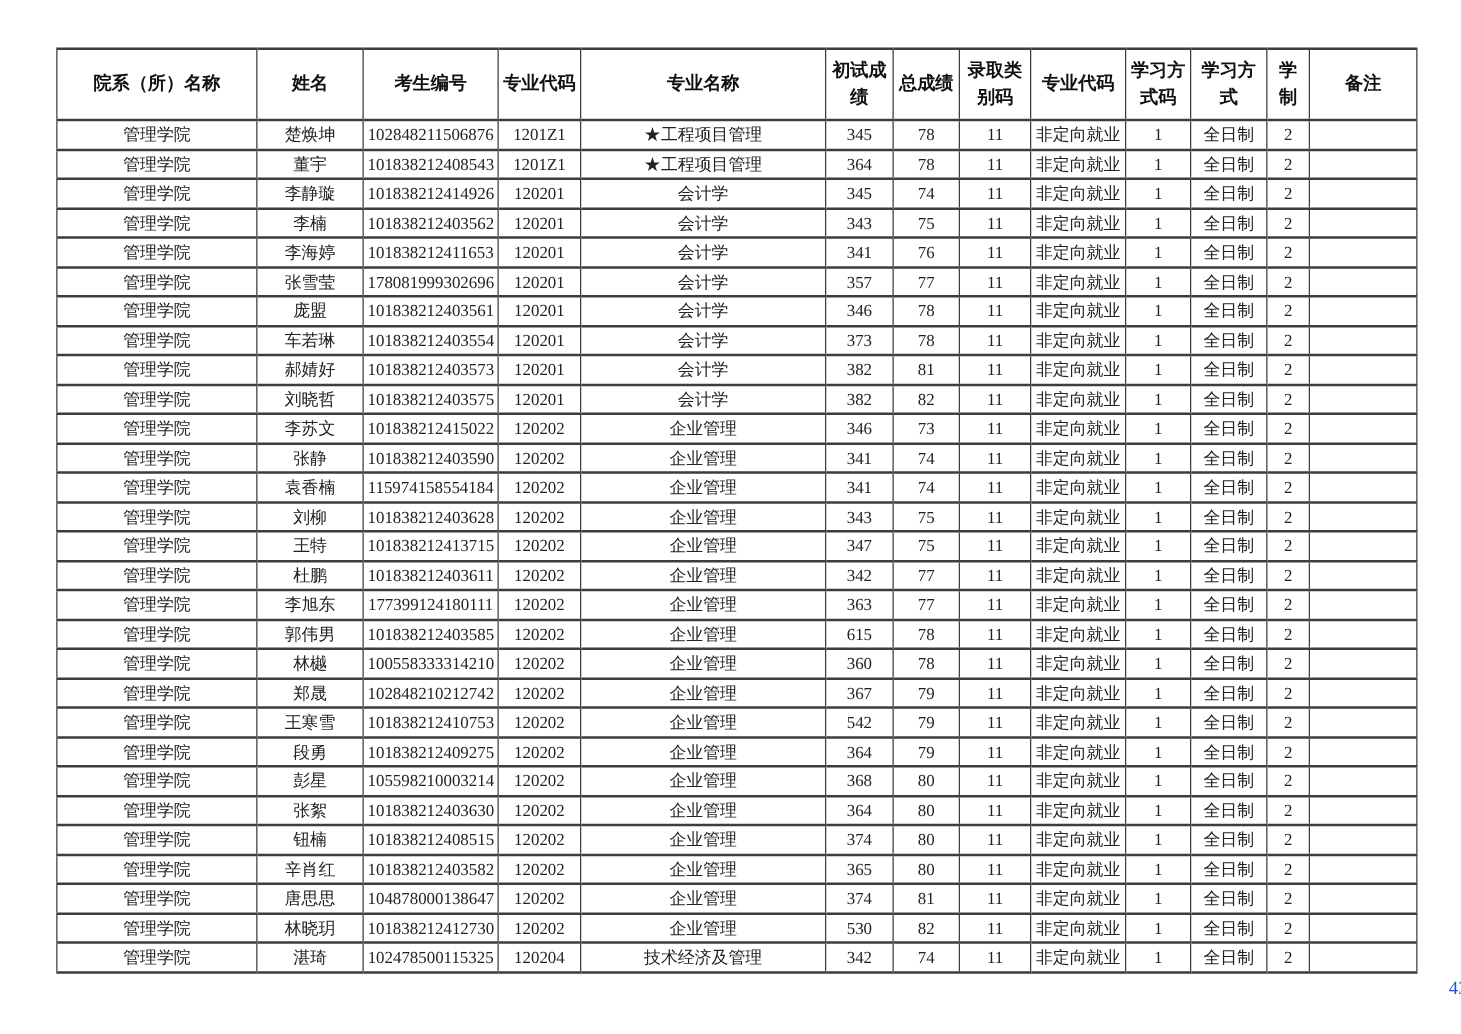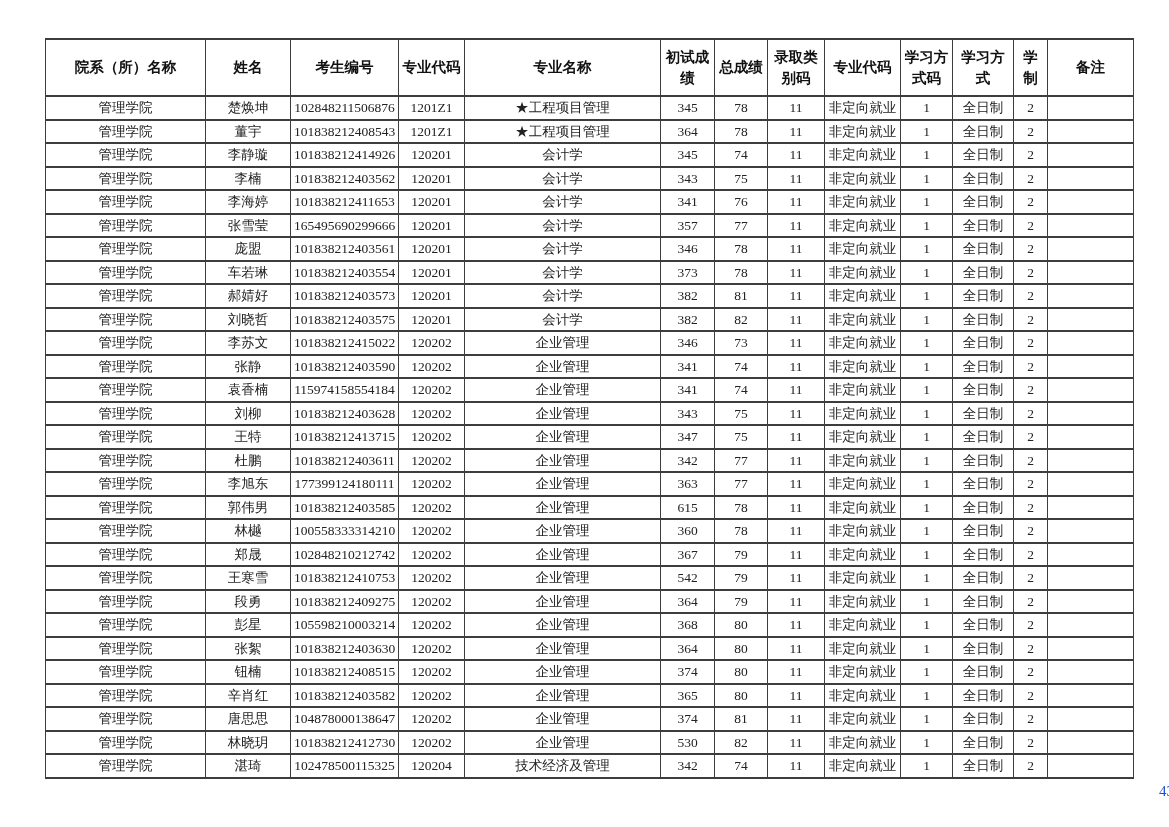--- a/index.html
+++ b/index.html
@@ -188,21 +188,21 @@
           <td>11</td>
           <td>非定向就业</td>
           <td>1</td>
           <td>全日制</td>
           <td>2</td>
           <td></td>
         </tr>
         <tr>
           <td>管理学院</td>
           <td>张雪莹</td>
-          <td>165495690299666</td>
+          <td>178081999302696</td>
           <td>120201</td>
           <td>会计学</td>
           <td>357</td>
           <td>77</td>
           <td>11</td>
           <td>非定向就业</td>
           <td>1</td>
           <td>全日制</td>
           <td>2</td>
           <td></td>

